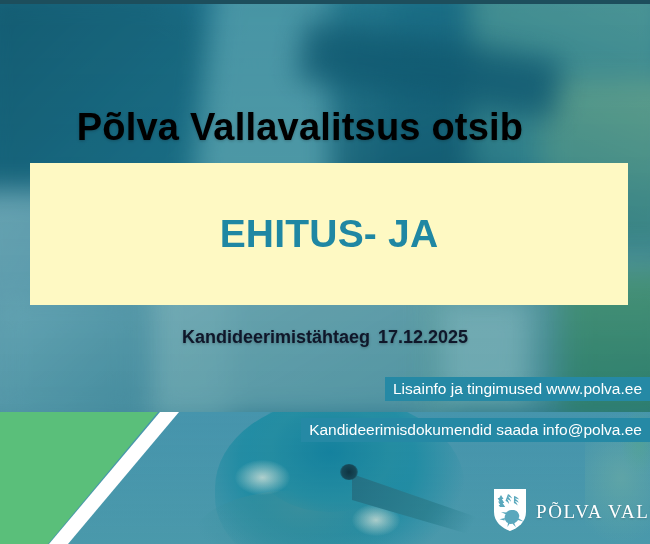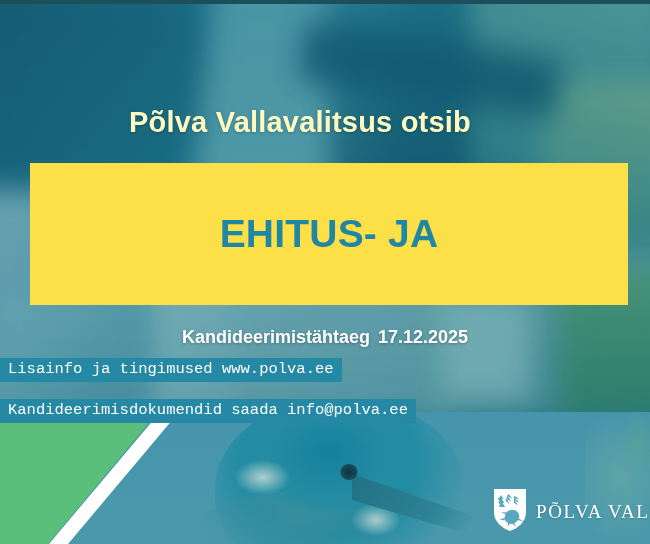--- a/index.html
+++ b/index.html
@@ -137,66 +137,65 @@
     width: 200px; height: 132px;
     background: #ffffff;
     clip-path: polygon(160px 0, 179px 0, 68px 132px, 49px 132px);
   }
 
   
   .headline {
     position: absolute;
     left: 0; top: 106px; width: 600px;
     text-align: center;
-    color: #fef9c3;
-    font-size: 29px;
+    color: #000000;
+    font-size: 38px;
     font-weight: bold;
     letter-spacing: .2px;
     text-shadow: 0 1px 3px rgba(0,0,0,.22);
   }
 
   
   .cream-box {
     position: absolute;
     left: 30px; top: 163px;
     width: 598px; height: 142px;
-    background: #fde047;
+    background: #fef9c3;
     display: flex;
     align-items: center;
     justify-content: center;
   }
   .cream-box .title {
     color: #1f87a3;
     font-size: 39px;
     font-weight: bold;
     line-height: 1.03;
     text-align: center;
     letter-spacing: .2px;
     padding: 0 8px;
   }
   .title .l1, .title .l2, .title .l3 { display:block; }
 
   
   .deadline {
     position: absolute;
     left: 0; top: 327px; width: 650px;
     text-align: center;
-    color: #ffffff;
+    color: #0f172a;
     font-size: 18px;
     font-weight: bold;
     text-shadow: 0 1px 3px rgba(0,0,0,.28);
   }
   .deadline .date { margin-left: 8px; }
 
   
   .contact {
     position: absolute;
-    left: 0; top: 358px; width: 650px;
-    text-align: left;
-    font-family: Liberation Mono, monospace;
+    left: 0; top: 377px; width: 650px;
+    text-align: right;
   }
   .contact .line {
     display: inline-block;
     background: #2589a5;
     color: #ffffff;
     font-size: 15.5px;
     line-height: 21px;
     padding: 1px 8px 2px 8px;
     white-space: nowrap;
   }

